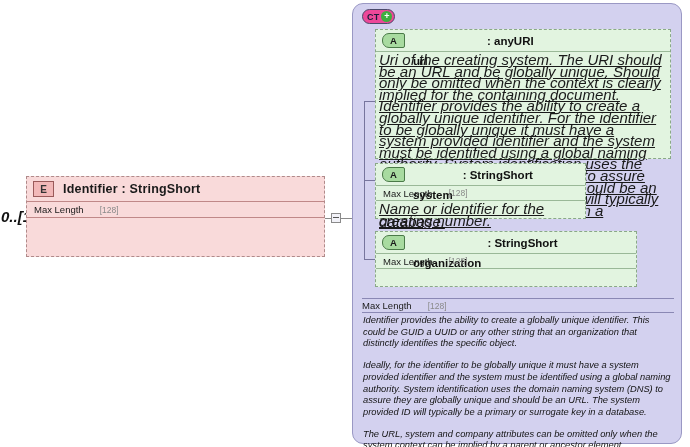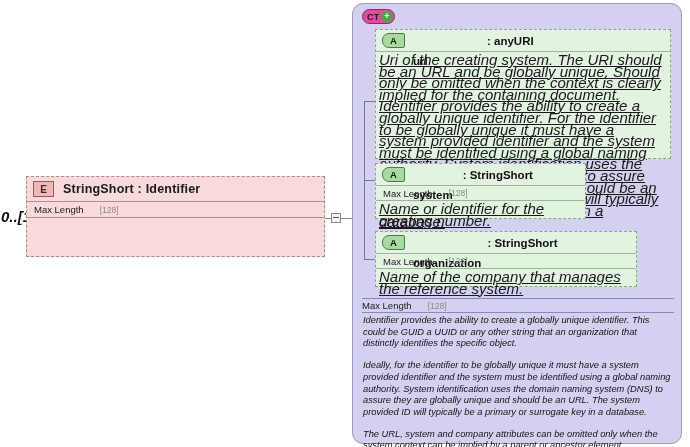--- a/index.html
+++ b/index.html
@@ -171,21 +171,21 @@
 </head>
 <body>
 
 <div class="canvas">
 
   <div class="card-label">0..[1]</div>
 
   <div class="elem-box">
     <div class="elem-header">
       <span class="icon-e">E</span>
-      <span class="elem-title">StringShort : Identifier</span>
+      <span class="elem-title">Identifier : StringShort</span>
     </div>
     <div class="facet-row">
       <span class="facet-name">Max Length</span>
       <span class="facet-val">[128]</span>
     </div>
   </div>
 
   <div class="conn-line" style="left:325px;top:218px;width:7px;height:1px;"></div>
   <div class="expand-box"></div>
   <div class="conn-line" style="left:341px;top:218px;width:12px;height:1px;"></div>
@@ -230,21 +230,20 @@
     <div class="attr-box" style="left:22px;top:227px;width:262px;height:56px;">
       <div class="attr-header">
         <span class="icon-a">A</span>
         <span class="attr-name">organization</span>
         <span class="attr-type" style="margin-left:6px;"><span>:</span> <span>StringShort</span></span>
       </div>
       <div class="attr-facet">
         <span class="facet-name">Max Length</span>
         <span class="facet-val">[128]</span>
       </div>
-      <div class="attr-doc">Name of the company that manages the reference system.</div>
     </div>
 
     <div class="ct-facet">
       <span class="facet-name">Max Length</span>
       <span class="facet-val">[128]</span>
     </div>
 
     <div class="ct-doc">
       <p>Identifier provides the ability to create a globally unique identifier.   This could be GUID a UUID or any other string that an organization that distinctly identifies the specific object.</p>
       <p>Ideally, for the identifier to be globally unique it must have a system provided identifier and the system must be identified using a global naming authority. System identification uses the domain naming system (DNS) to assure they are globally unique and should be an URL. The system provided ID will typically be a primary or surrogate key in a database.</p>

